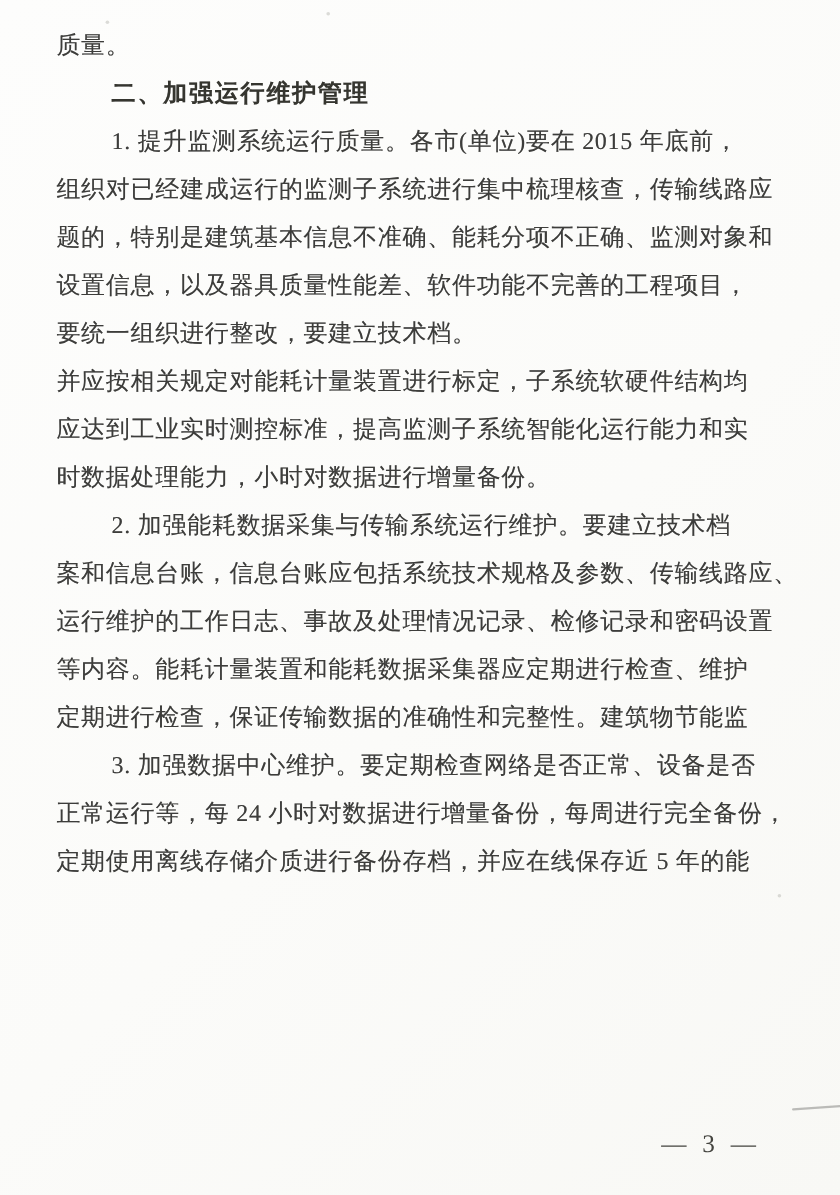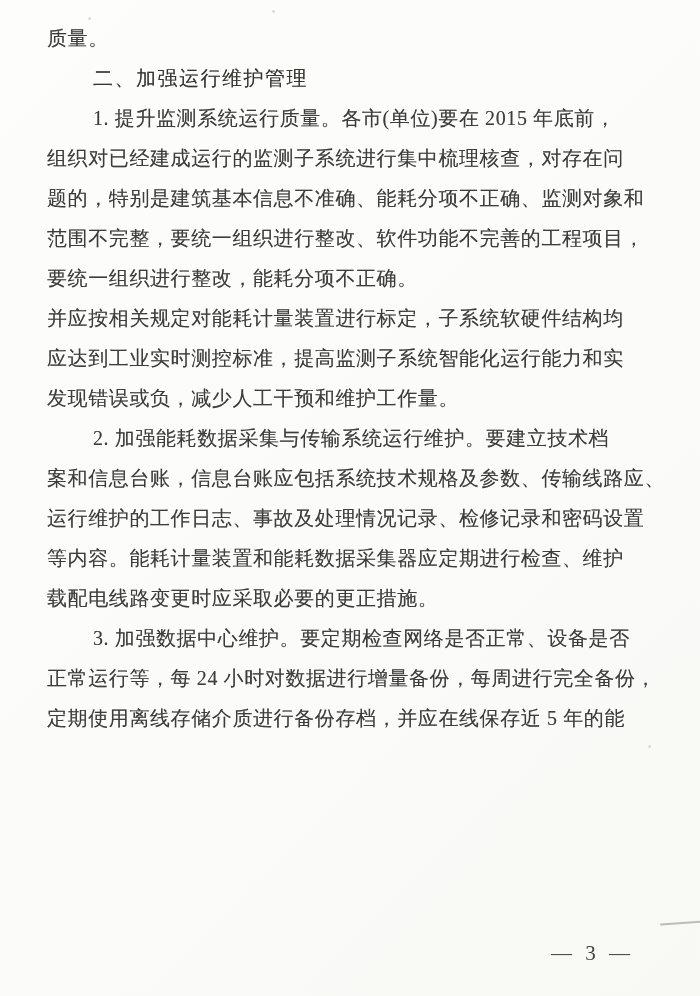--- a/index.html
+++ b/index.html
@@ -26,21 +26,21 @@
     height: 40px;
     line-height: 40px;
     font-size: 20px;
     color: #3d3d3b;
     letter-spacing: 0.6px;
     white-space: nowrap;
     text-shadow: 0 0 0.4px rgba(60,60,60,0.45);
   }
   .line.indent { padding-left: 46px; }
   .line.bold {
-    font-weight: 400;
+    font-weight: 700;
     color: #35352f;
     letter-spacing: 1.5px;
   }
   .page-number {
     position: absolute;
     right: 66px;
     bottom: 30px;
     font-size: 21px;
     color: #44443f;
     letter-spacing: 4px;
@@ -68,32 +68,32 @@
 </style>
 </head>
 <body>
 
 <div class="page">
   <div class="text-block">
 
   <div class="line">质量。</div>
       <div class="line indent bold">二、加强运行维护管理</div>
       <div class="line indent">1. 提升监测系统运行质量。各市(单位)要在 2015 年底前，</div>
-      <div class="line">组织对已经建成运行的监测子系统进行集中梳理核查，对存在问</div>
+      <div class="line">组织对已经建成运行的监测子系统进行集中梳理核查，传输线路应</div>
       <div class="line">题的，特别是建筑基本信息不准确、能耗分项不正确、监测对象和</div>
-      <div class="line">范围不完整，要统一组织进行整改、软件功能不完善的工程项目，</div>
-      <div class="line">要统一组织进行整改，能耗分项不正确。</div>
+      <div class="line">设置信息，以及器具质量性能差、软件功能不完善的工程项目，</div>
+      <div class="line">要统一组织进行整改，要建立技术档。</div>
       <div class="line">并应按相关规定对能耗计量装置进行标定，子系统软硬件结构均</div>
       <div class="line">应达到工业实时测控标准，提高监测子系统智能化运行能力和实</div>
-      <div class="line">发现错误或负，减少人工干预和维护工作量。</div>
+      <div class="line">时数据处理能力，小时对数据进行增量备份。</div>
       <div class="line indent">2. 加强能耗数据采集与传输系统运行维护。要建立技术档</div>
       <div class="line">案和信息台账，信息台账应包括系统技术规格及参数、传输线路应、</div>
       <div class="line">运行维护的工作日志、事故及处理情况记录、检修记录和密码设置</div>
       <div class="line">等内容。能耗计量装置和能耗数据采集器应定期进行检查、维护</div>
-      <div class="line">载配电线路变更时应采取必要的更正措施。</div>
+      <div class="line">定期进行检查，保证传输数据的准确性和完整性。建筑物节能监</div>
       <div class="line indent">3. 加强数据中心维护。要定期检查网络是否正常、设备是否</div>
       <div class="line">正常运行等，每 24 小时对数据进行增量备份，每周进行完全备份，</div>
       <div class="line">定期使用离线存储介质进行备份存档，并应在线保存近 5 年的能</div>
     </div>
   <div class="scan-artifact"></div>
   <div class="scan-speck" style="left:88px; top:17px;"></div>
   <div class="scan-speck" style="left:272px; top:10px;"></div>
   <div class="scan-speck" style="left:648px; top:745px;"></div>
   <div class="page-number">— 3 —</div>
 </div>

